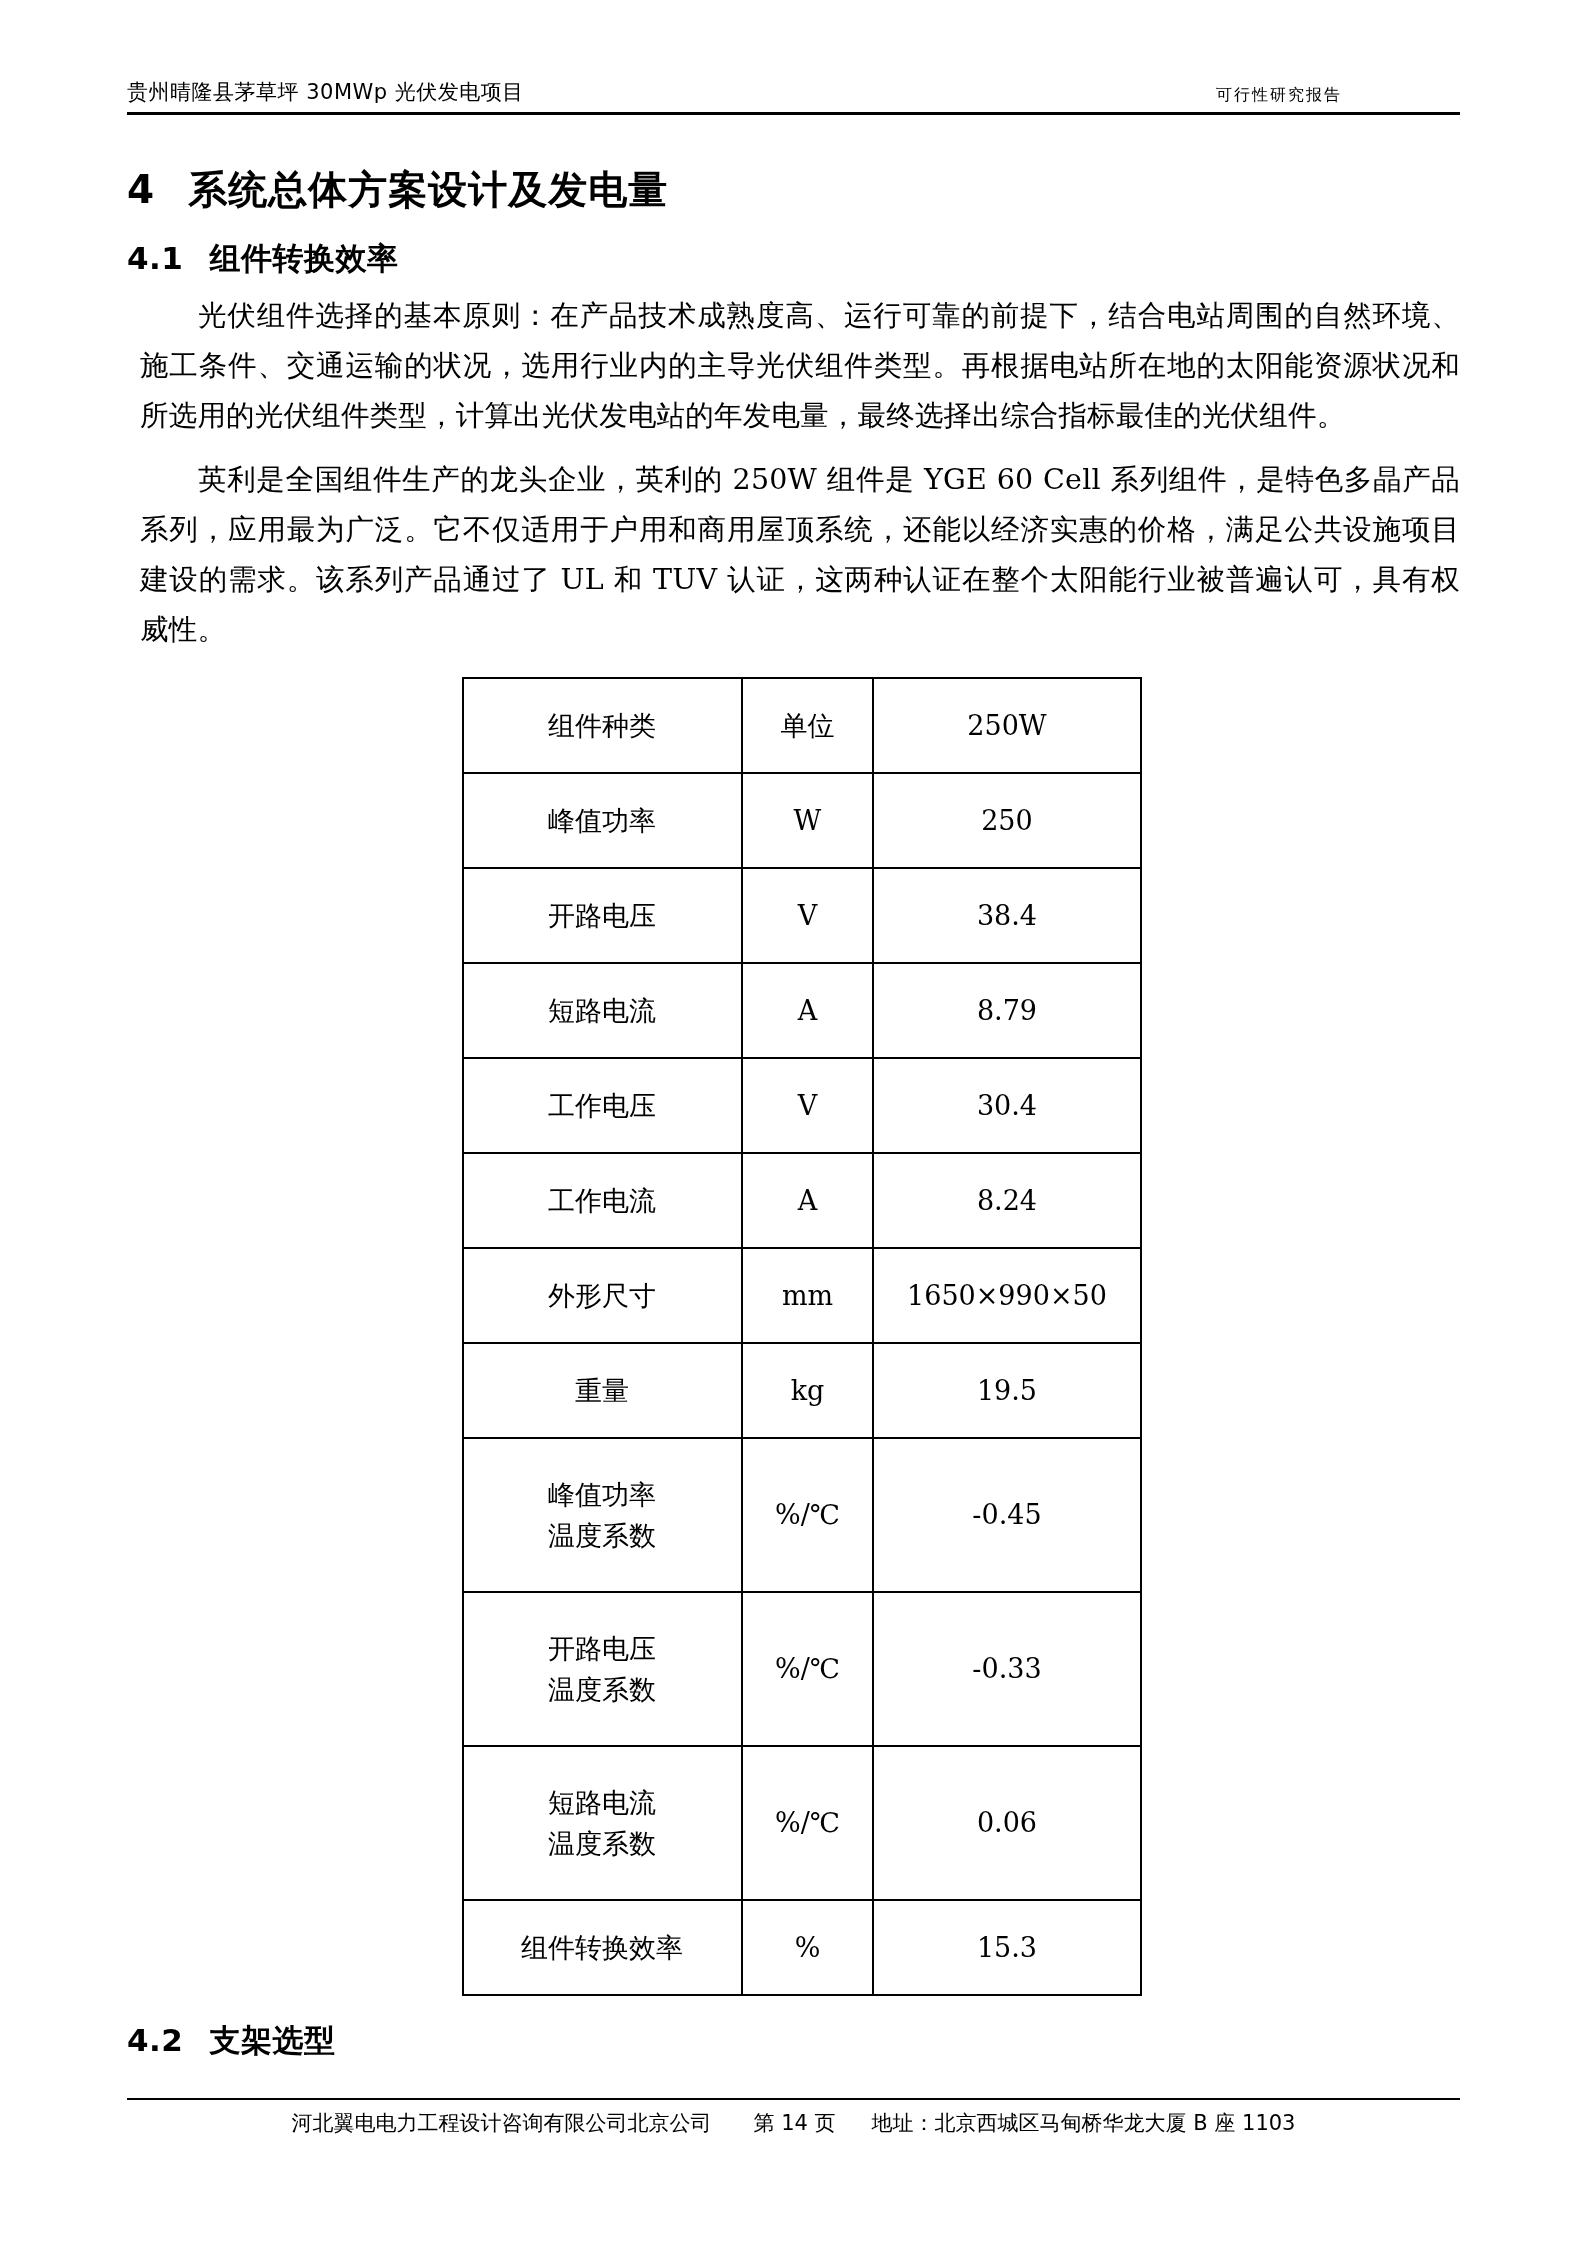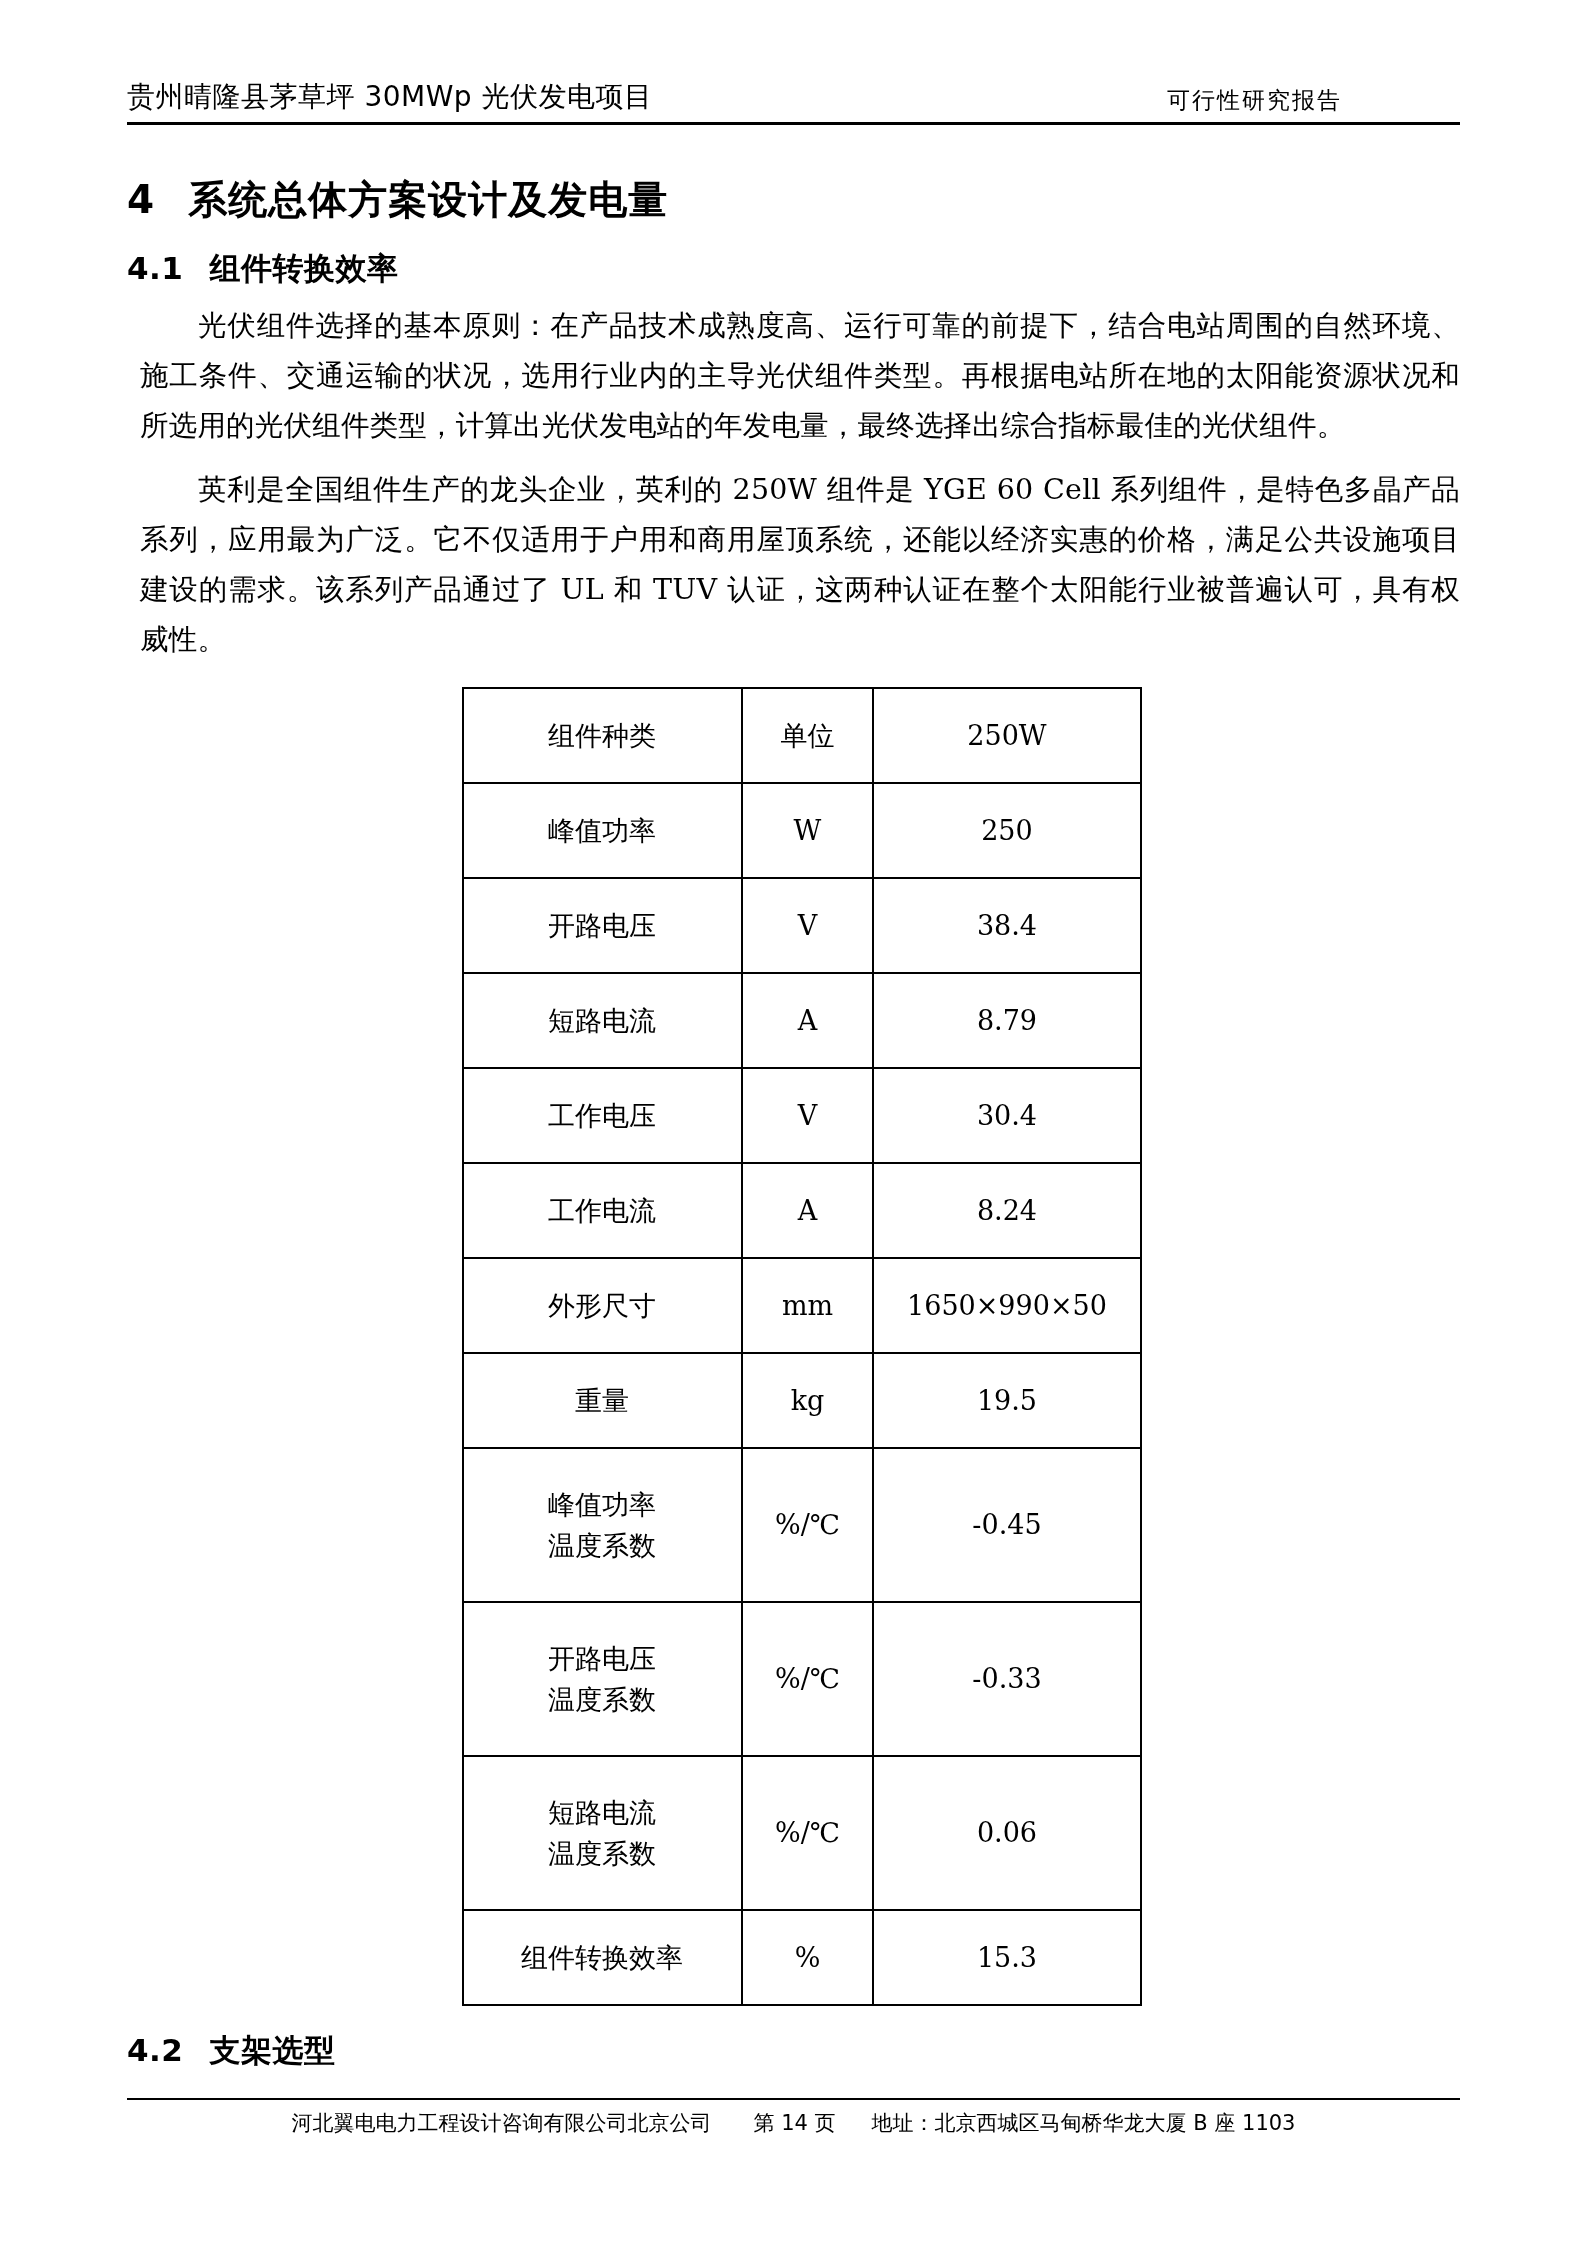--- a/index.html
+++ b/index.html
@@ -29,27 +29,27 @@
     display: flex;
     align-items: flex-end;
     justify-content: space-between;
     padding-top: 78px;
     padding-bottom: 6px;
     border-bottom: 3px solid #000;
     width: 1333px;
   }
   .header-left {
     font-family: "DejaVu Sans", "Liberation Sans", sans-serif;
-    font-size: 28px;
+    font-size: 21px;
     letter-spacing: 0.5px;
     white-space: nowrap;
   }
   .header-right {
     font-family: "DejaVu Serif", "Liberation Serif", serif;
-    font-size: 23px;
+    font-size: 16px;
     letter-spacing: 2px;
     margin-right: 118px;
     white-space: nowrap;
   }
 
   
   h1.h-sec {
     font-family: "DejaVu Sans", "Liberation Sans", sans-serif;
     font-size: 39px;
     font-weight: bold;

